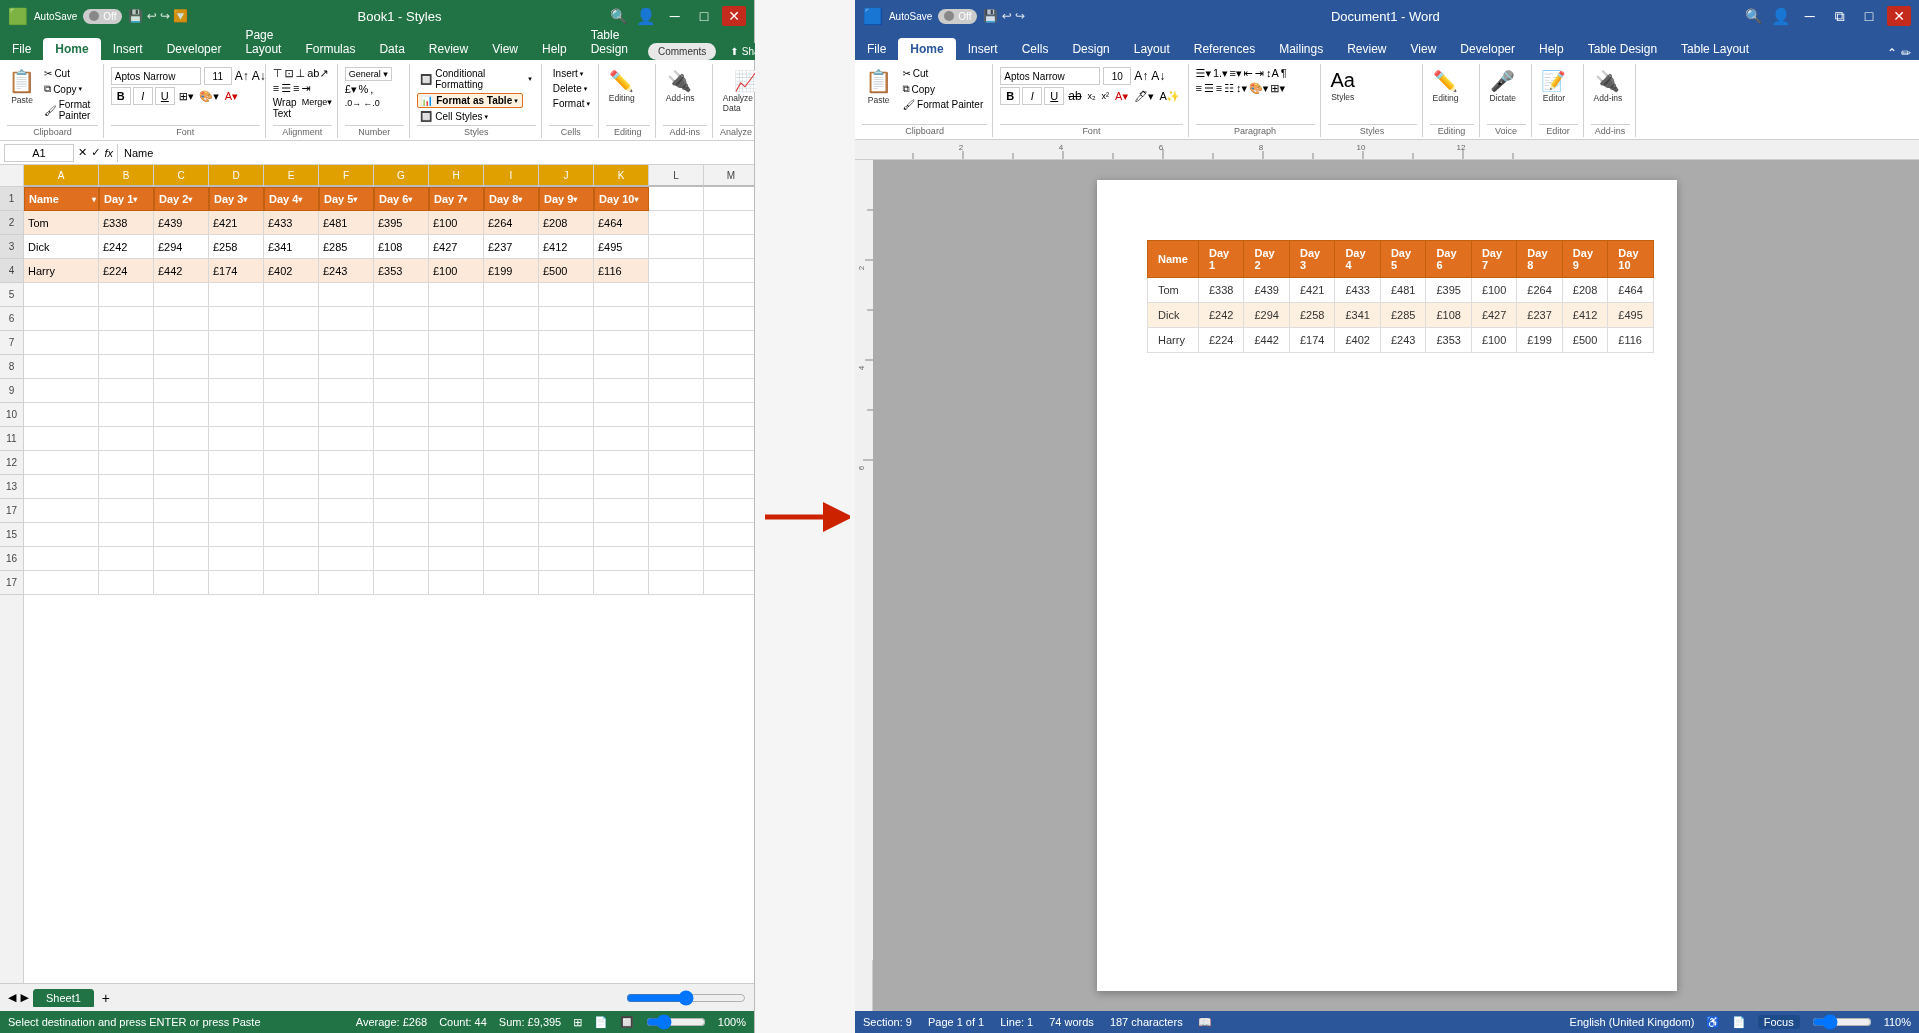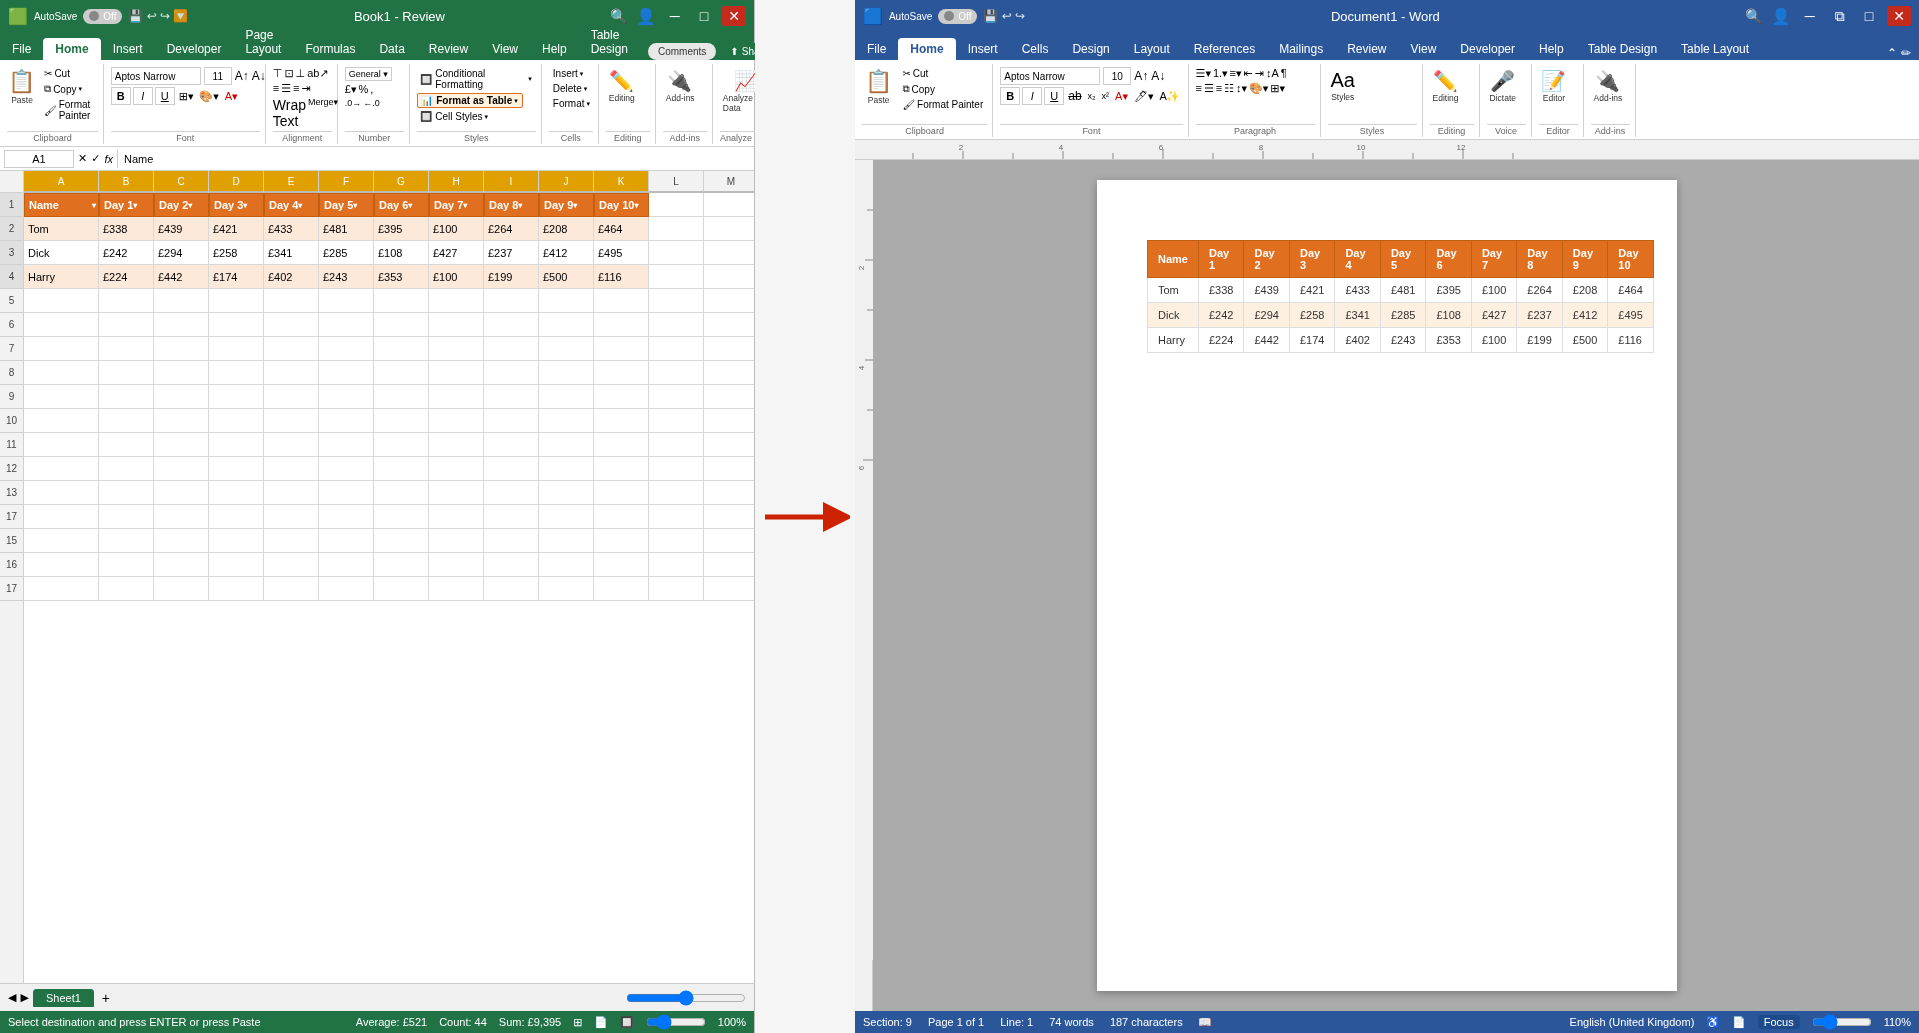--- a/index.html
+++ b/index.html
@@ -358,21 +358,21 @@
   <div class="title-bar">
     <div class="title-bar-left">
       <span style="font-size:16px;">🟩</span>
       <span style="font-size:10px;">AutoSave</span>
       <div class="autosave-toggle">
         <div class="toggle-dot"></div>
         <span>Off</span>
       </div>
       <span style="font-size:12px; opacity:0.8;">💾 ↩ ↪ 🔽</span>
     </div>
-    <div class="title-bar-center">Book1 - Review</div>
+    <div class="title-bar-center">Book1 - Styles</div>
     <div class="title-bar-right">
       <span style="font-size:14px;">🔍</span>
       <span style="font-size:16px;">👤</span>
       <span style="font-size:14px; padding:2px 6px; cursor:pointer;">─</span>
       <span style="font-size:14px; padding:2px 6px; cursor:pointer;">□</span>
       <span style="font-size:14px; padding:2px 6px; cursor:pointer; background:#c42b1c; color:#fff; border-radius:2px;">✕</span>
     </div>
   </div>
 
   <div class="ribbon">
@@ -444,21 +444,21 @@
             <span style="cursor:pointer;font-size:11px;">⊥</span>
             <span style="cursor:pointer;font-size:11px;">ab↗</span>
           </div>
           <div style="display:flex;gap:2px;">
             <span style="cursor:pointer;font-size:11px;">≡</span>
             <span style="cursor:pointer;font-size:11px;">☰</span>
             <span style="cursor:pointer;font-size:11px;">≡</span>
             <span style="cursor:pointer;font-size:11px;">⇥</span>
           </div>
           <div style="display:flex;gap:2px;">
-            <span style="cursor:pointer;font-size:14px;">Wrap Text</span>
+            <span style="cursor:pointer;font-size:10px;">Wrap Text</span>
             <span style="cursor:pointer;font-size:9px;">Merge▾</span>
           </div>
         </div>
         <div class="ribbon-section-label">Alignment</div>
       </div>
 
       <div class="ribbon-section" style="min-width:70px;">
         <div class="ribbon-section-top" style="flex-direction:column;gap:2px;">
           <div style="display:flex;gap:2px;align-items:center;">
             <span style="font-size:9px;border:1px solid #ccc;padding:1px 3px;cursor:pointer;">General ▾</span>
@@ -873,21 +873,21 @@
     <span style="cursor:pointer;">▶</span>
     <div class="sheet-tab active">Sheet1</div>
     <span style="cursor:pointer;font-size:14px;padding:0 4px;">+</span>
     <div style="flex:1;"></div>
     <input type="range" min="0" max="100" value="50" style="width: 120px; height: 12px;">
   </div>
 
   <div class="status-bar">
     <span>Select destination and press ENTER or press Paste</span>
     <div class="status-bar-right">
-      <span>Average: £521</span>
+      <span>Average: £268</span>
       <span>Count: 44</span>
       <span>Sum: £9,395</span>
       <span style="cursor:pointer;">⊞</span>
       <span style="cursor:pointer;">📄</span>
       <span style="cursor:pointer;">🔲</span>
       <input type="range" min="10" max="400" value="100" style="width: 60px;">
       <span>100%</span>
     </div>
   </div>
 </div>

